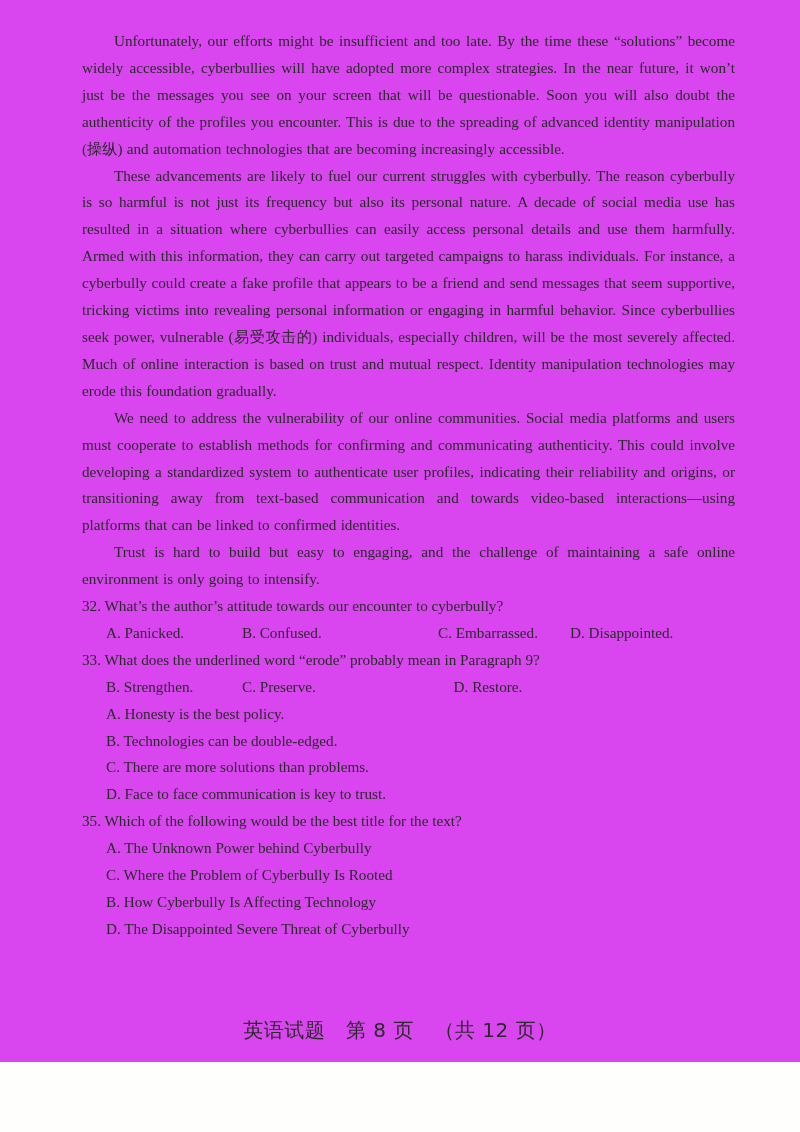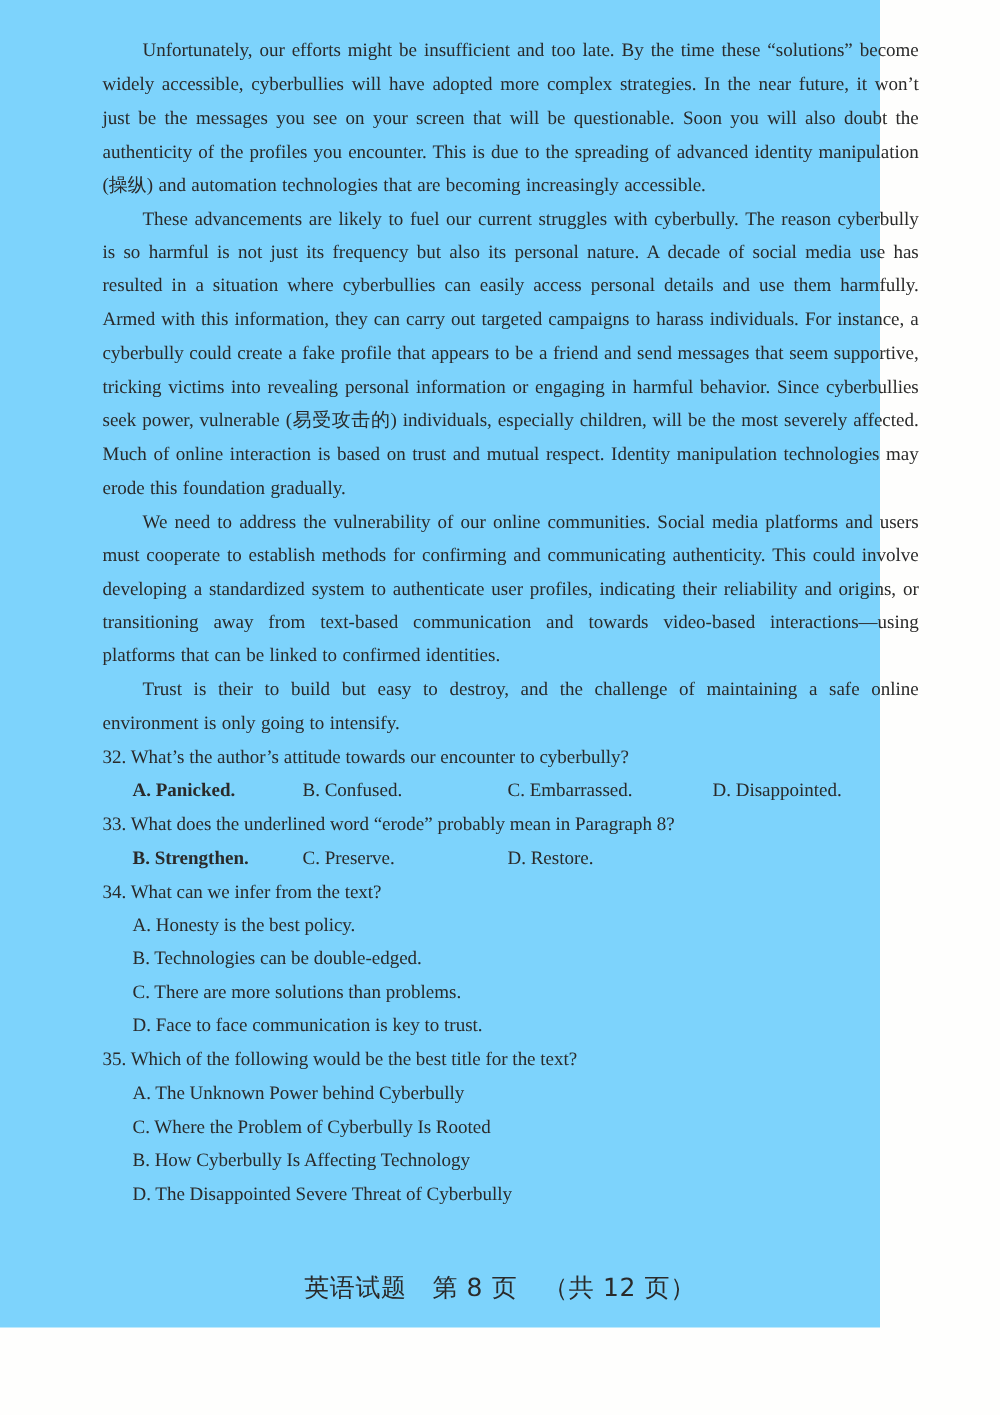--- a/index.html
+++ b/index.html
@@ -11,23 +11,23 @@
       width: 800px;
       height: 1132px;
       position: relative;
       overflow: hidden;
       font-family: "Liberation Serif", "DejaVu Serif", serif;
       color: #2a2a2a;
     }
     .page {
       position: absolute;
       left: 0; top: 0;
-      width: 704px;
+      width: 800px;
       height: 1062px;
-      background: #7dd3fc;
+      background: #d946ef;
     }
     .content {
       position: absolute;
       left: 82px;
       top: 28px;
       width: 653px;
       font-size: 15.2px;
       line-height: 26.9px;
     }
     .para {
@@ -37,23 +37,23 @@
       word-spacing: 0.5px;
     }
     .question {
       margin: 0;
     }
     .opts-row {
       display: flex;
       padding-left: 24px;
     }
     .opts-row .opt { display: inline-block; }
-    .opts-row .opt:nth-child(1) { width: 136px; font-weight: bold; }
+    .opts-row .opt:nth-child(1) { width: 136px; }
     .opts-row .opt:nth-child(2) { width: 164px; }
-    .opts-row .opt:nth-child(3) { width: 164px; }
+    .opts-row .opt:nth-child(3) { width: 164px; text-align: center; }
     .opt-line {
       padding-left: 24px;
     }
     .u { text-underline-offset: 3px; }
     .footer {
       position: absolute;
       top: 1017px;
       left: 0;
       width: 800px;
       text-align: center;
@@ -68,47 +68,43 @@
 
 <div class="page">
   <div class="content">
 
     <p class="para">Unfortunately, our efforts might be insufficient and too late. By the time these “solutions” become widely accessible, cyberbullies will have adopted more complex strategies. In the near future, it won’t just be the messages you see on your screen that will be questionable. Soon you will also doubt the authenticity of the profiles you encounter. This is due to the spreading of advanced identity manipulation (操纵) and automation technologies that are becoming increasingly accessible.</p>
 
     <p class="para"><span>These advancements are likely to fuel our current struggles with cyberbully. The reason cyberbully is so harmful is not just its frequency but also its personal nature. A decade of social media use has resulted in a situation where cyberbullies can easily access personal details and use them harmfully. Armed with this information, they can carry out targeted campaigns to harass individuals. For instance, a cyberbully could create a fake profile that appears to be a friend and send messages that seem supportive, tricking victims into revealing personal information or engaging in harmful behavior. Since cyberbullies seek power, vulnerable (易受攻击的) individuals, especially children, will be the most severely affected. Much of online interaction is based on trust and mutual respect. Identity manipulation technologies may </span><span class="u">erode</span><span> this foundation gradually.</span></p>
 
     <p class="para">We need to address the vulnerability of our online communities. Social media platforms and users must cooperate to establish methods for confirming and communicating authenticity. This could involve developing a standardized system to authenticate user profiles, indicating their reliability and origins, or transitioning away from text-based communication and towards video-based interactions—using platforms that can be linked to confirmed identities.</p>
 
-    <p class="para">Trust is their to build but easy to destroy, and the challenge of maintaining a safe online environment is only going to intensify.</p>
+    <p class="para">Trust is hard to build but easy to engaging, and the challenge of maintaining a safe online environment is only going to intensify.</p>
 
     <div class="question">
       <span>32.</span>
       <span>What’s the author’s attitude towards our encounter to cyberbully?</span>
     </div>
     <div class="opts-row">
       <span class="opt">A. Panicked.</span>
       <span class="opt">B. Confused.</span>
       <span class="opt">C. Embarrassed.</span>
       <span class="opt">D. Disappointed.</span>
     </div>
 
     <div class="question">
       <span>33.</span>
-      <span>What does the underlined word “erode” probably mean in Paragraph 8?</span>
+      <span>What does the underlined word “erode” probably mean in Paragraph 9?</span>
     </div>
     <div class="opts-row">
       <span class="opt">B. Strengthen.</span>
       <span class="opt">C. Preserve.</span>
       <span class="opt">D. Restore.</span>
     </div>
 
-    <div class="question">
-      <span>34.</span>
-      <span>What can we infer from the text?</span>
-    </div>
     <div class="opt-line">A. Honesty is the best policy.</div>
     <div class="opt-line">B. Technologies can be double-edged.</div>
     <div class="opt-line">C. There are more solutions than problems.</div>
     <div class="opt-line">D. Face to face communication is key to trust.</div>
 
     <div class="question">
       <span>35.</span>
       <span>Which of the following would be the best title for the text?</span>
     </div>
     <div class="opt-line">A. The Unknown Power behind Cyberbully</div>

